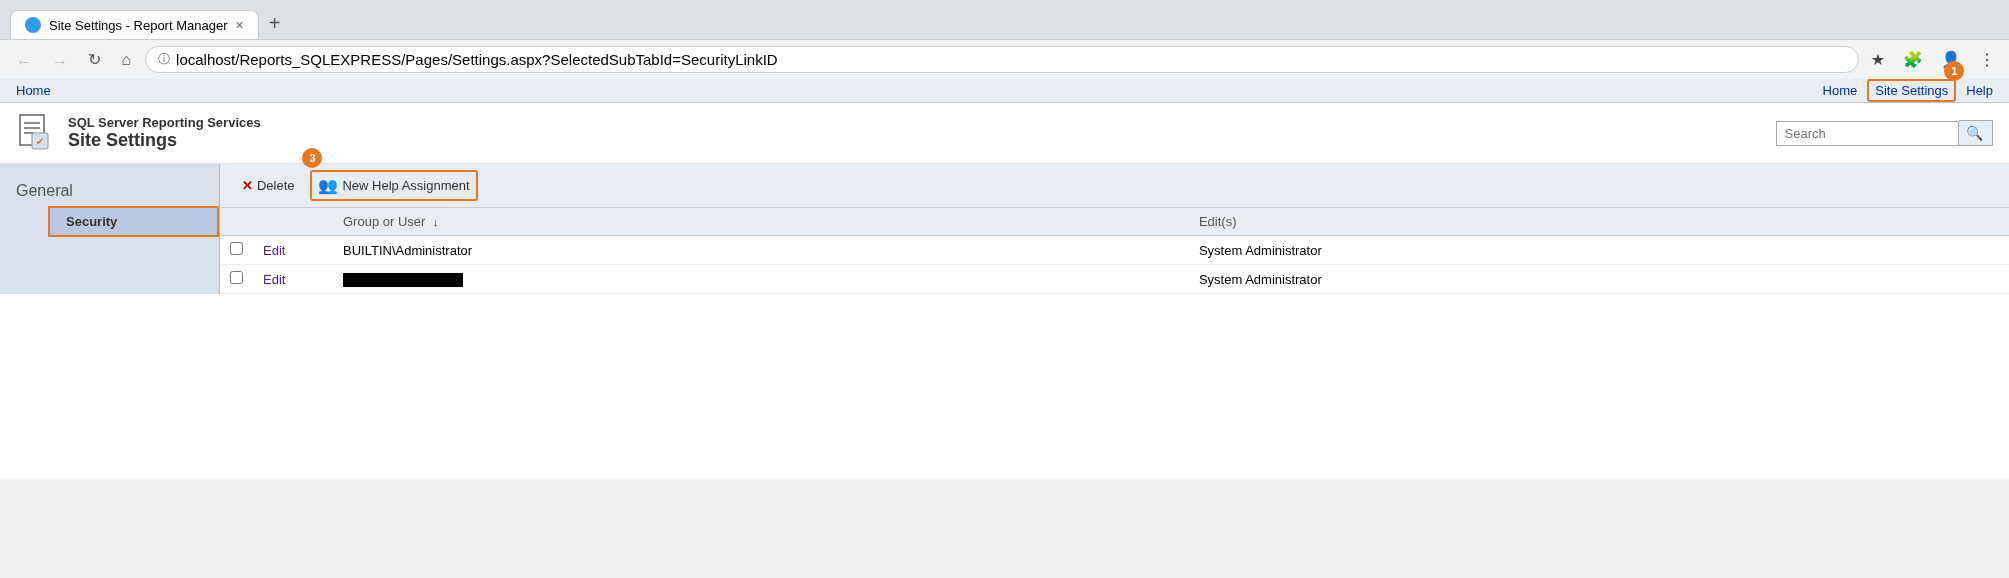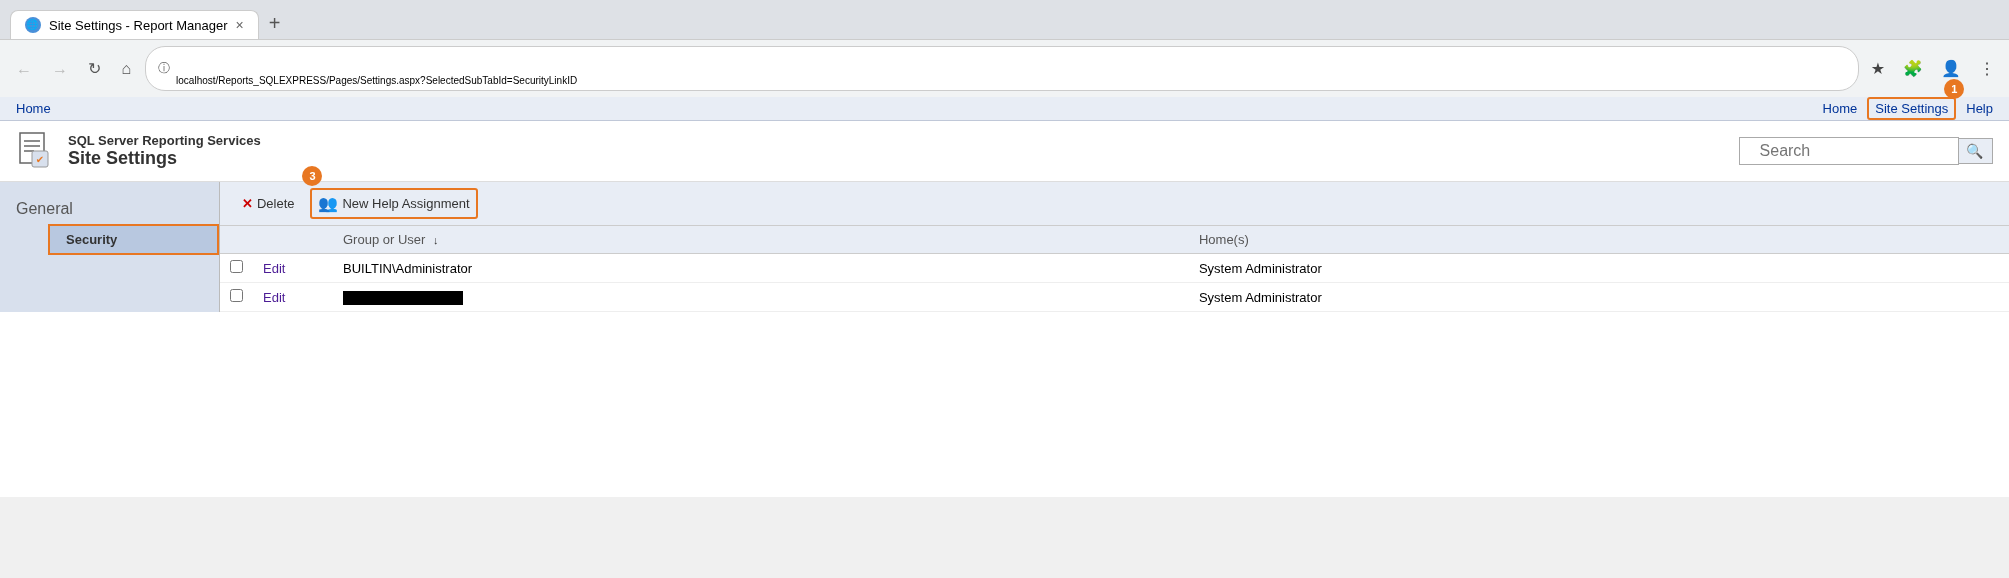--- a/index.html
+++ b/index.html
@@ -80,22 +80,21 @@
       border-radius: 20px;
       padding: 4px 12px;
       gap: 6px;
       font-size: 13px;
     }
     .address-bar .lock-icon { color: #666; font-size: 12px; }
     .address-bar input {
       border: none;
       outline: none;
       flex: 1;
-      font-size: 10px;
-      margin-top: 24px;
+      font-size: 15px;
     }
     .browser-toolbar-right {
       display: flex;
       gap: 10px;
       align-items: center;
     }
     .browser-toolbar-right .icon-btn {
       background: none;
       border: none;
       cursor: pointer;
@@ -182,23 +181,23 @@
       font-weight: bold;
       color: #333;
     }
     .search-box {
       margin-left: auto;
       display: flex;
       align-items: center;
     }
     .search-box input {
       border: 1px solid #aaa;
-      padding: 4px 20px;
-      font-size: 16px;
-      width: 220px;
+      padding: 4px 8px;
+      font-size: 13px;
+      width: 183px;
       outline: none;
     }
     .search-box button {
       background: #e8edf5;
       border: 1px solid #aaa;
       border-left: none;
       padding: 4px 8px;
       cursor: pointer;
       font-size: 14px;
     }
@@ -413,21 +412,21 @@
       <table class="data-table">
         <thead>
           <tr>
             <th style="width:30px;"></th>
             <th style="width:80px;"></th>
             <th>
               <span>Group or User</span>
               <span class="sort-arrow">↓</span>
             </th>
             <th>
-              <span>Home(s)</span>
+              <span>Edit(s)</span>
             </th>
           </tr>
         </thead>
         <tbody>
           <tr>
             <td><input type="checkbox" style=""></td>
             <td><a href="#" class="edit-link">Edit</a></td>
             <td>BUILTIN\Administrator</td>
             <td>System Administrator</td>
           </tr>

